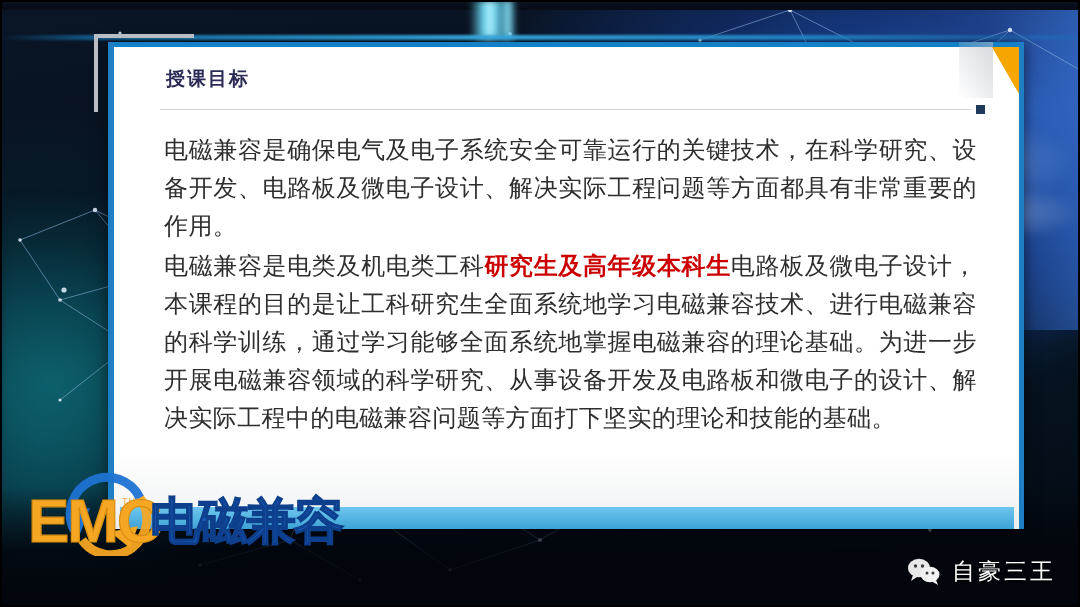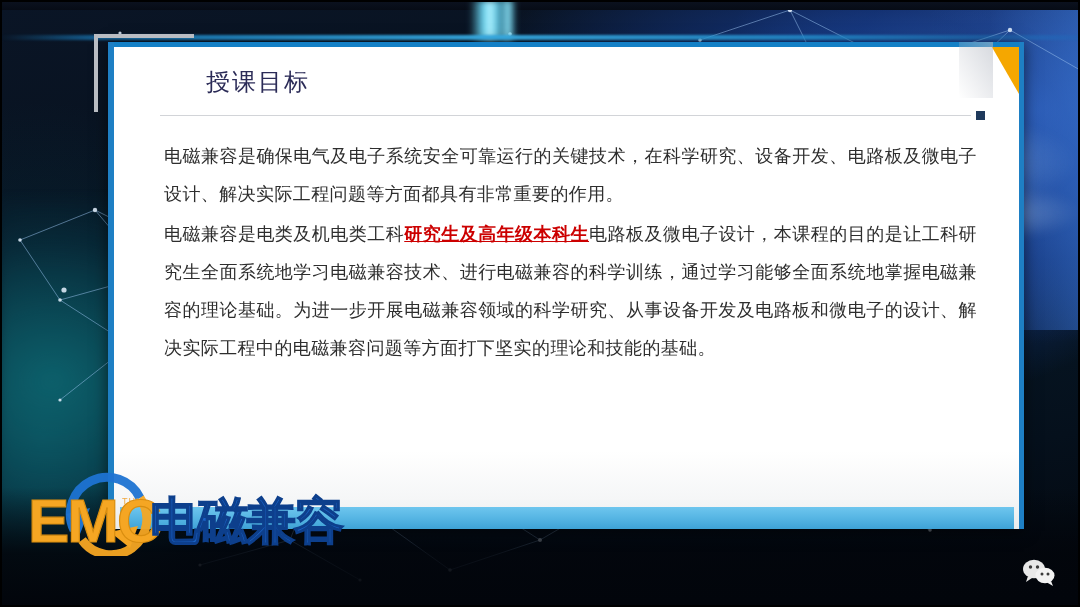--- a/index.html
+++ b/index.html
@@ -98,55 +98,54 @@
   }
   .card-foldcorner-shadow {
     position:absolute; right:26px; top:0; width:34px; height:56px;
     background:linear-gradient(to bottom left, rgba(180,185,195,0.55), rgba(255,255,255,0));
     z-index:3;
   }
 
   .card-inner { position:absolute; inset:0; padding:20px 34px 0 46px; z-index:5; }
 
   .title {
-    font-size:24px;
+    font-size:19px;
     color:#2b2b57;
     letter-spacing:2px;
     padding-top:6px;
     padding-left:6px;
-    font-weight:400;
+    font-weight:700;
     line-height:1.2;
-    margin-left:40px;
   }
   .divider-row {
     position:relative;
     margin-top:14px;
     height:10px;
   }
   .divider-line {
     position:absolute; left:0; right:14px; top:4px; height:1px;
     background:#d2d4d8;
   }
   .divider-dot {
     position:absolute; right:0; top:0; width:9px; height:9px;
     background:#1f3a5c;
   }
 
   .body-text {
     margin-top:16px;
     padding-left:4px;
-    font-size:18px;
+    font-size:24px;
     line-height:38px;
     color:#2e2e2e;
     letter-spacing:0.4px;
     text-align:justify;
     padding-right:8px;
   }
   .body-text p { margin:0 0 2px 0; text-indent:0; }
-  .hl { color:#cc0000; font-weight:bold;text-decoration:underline; }
+  .hl { color:#cc0000; font-weight:bold; }
 
   
   .emc-logo {
     position:absolute; left:22px; bottom:51px; width:330px; height:88px; z-index:10;
   }
 
   
   .watermark {
     position:absolute; right:24px; bottom:20px;
     display:flex; align-items:center; gap:11px;
@@ -279,16 +278,17 @@
     <svg width="34" height="28" viewBox="0 0 34 28">
       <ellipse cx="12" cy="10" rx="11" ry="9.2" fill="#e8e8e8"></ellipse>
       <polygon points="6,17 4,23 10,19" fill="#e8e8e8"></polygon>
       <circle cx="8.5" cy="8" r="1.7" fill="#3a3a3a"></circle>
       <circle cx="15.5" cy="8" r="1.7" fill="#3a3a3a"></circle>
       <ellipse cx="23" cy="16.5" rx="9.5" ry="7.8" fill="#f2f2f2"></ellipse>
       <polygon points="29,22 31,27 25,23.5" fill="#f2f2f2"></polygon>
       <circle cx="20" cy="15" r="1.5" fill="#3a3a3a"></circle>
       <circle cx="26" cy="15" r="1.5" fill="#3a3a3a"></circle>
     </svg>
+    <span class="wm-text">自豪三王</span>
   </div>
 
   <div class="frame-edge"></div>
 </div>
 
 </body></html>

